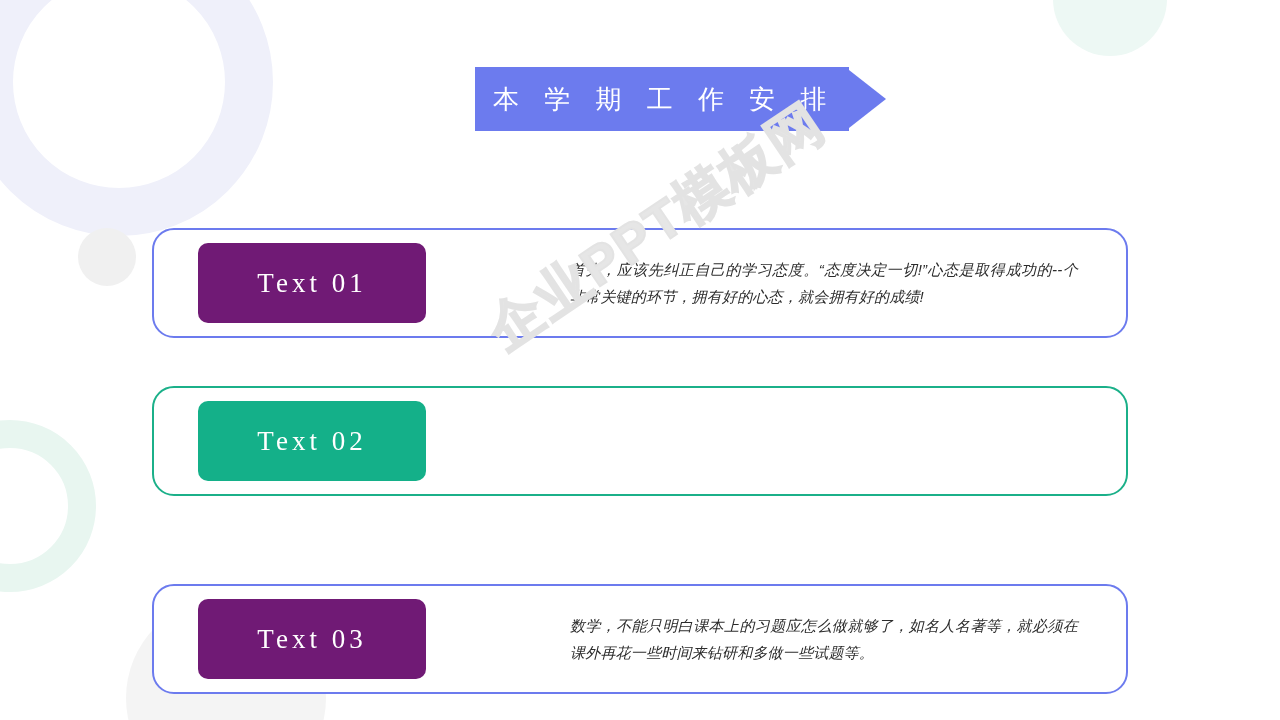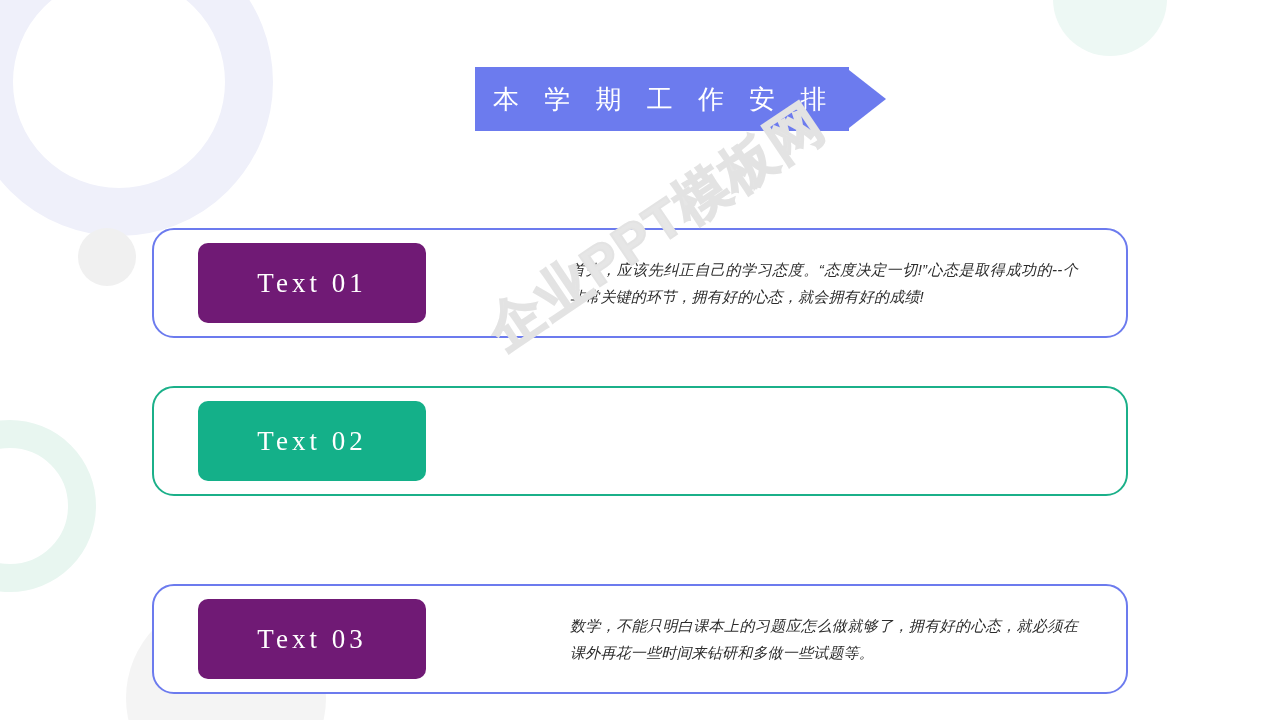--- a/index.html
+++ b/index.html
@@ -177,18 +177,18 @@
   <div class="row-card row-2 accent-green">
     <div class="badge green">
       <span class="badge-label">Text  02</span>
     </div>
   </div>
 
   <div class="row-card row-3">
     <div class="badge">
       <span class="badge-label">Text  03</span>
     </div>
-    <div class="row-body">数学，不能只明白课本上的习题应怎么做就够了，拥有好的心态，就必须在课外再花一些时间来钻研和多做一些试题等。</div>
+    <div class="row-body">数学，不能只明白课本上的习题应怎么做就够了，如名人名著等，就必须在课外再花一些时间来钻研和多做一些试题等。</div>
   </div>
 
   <div class="watermark">企业PPT模板网</div>
 
 </div>
 
 </body></html>

